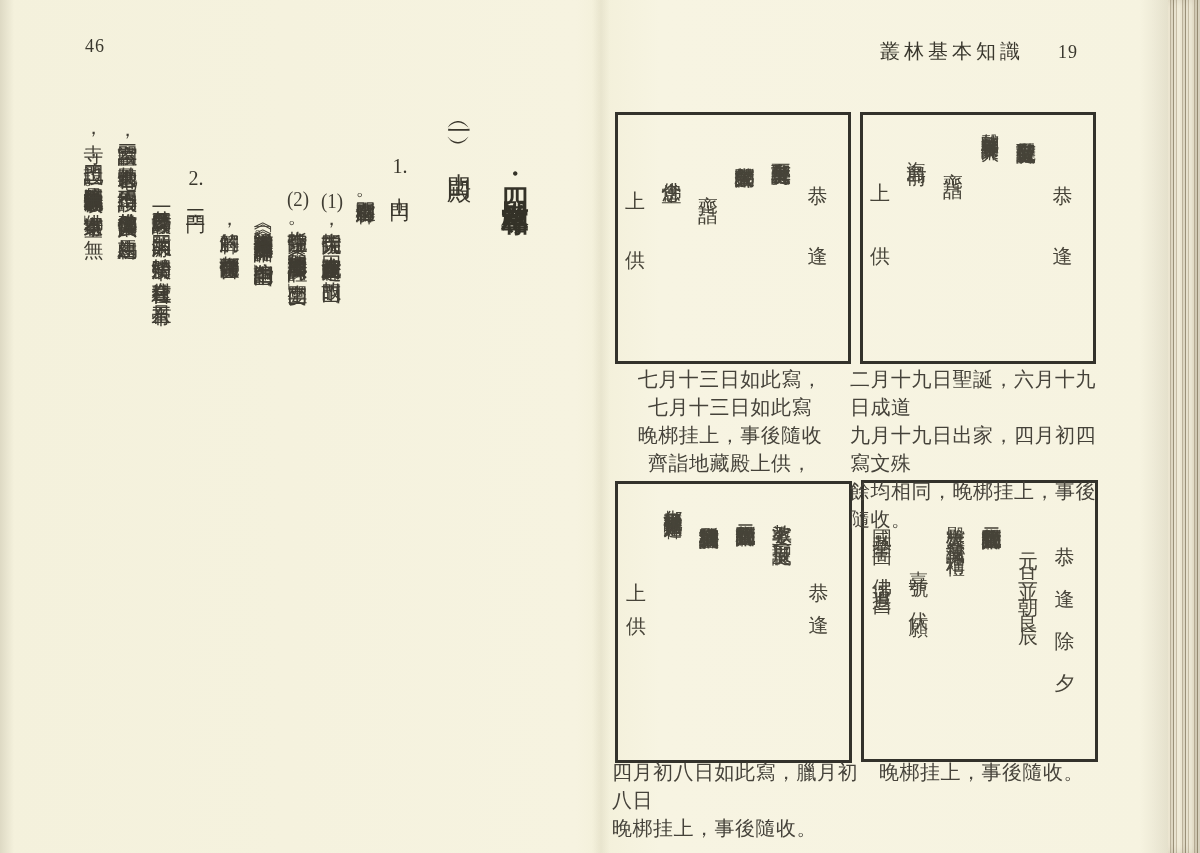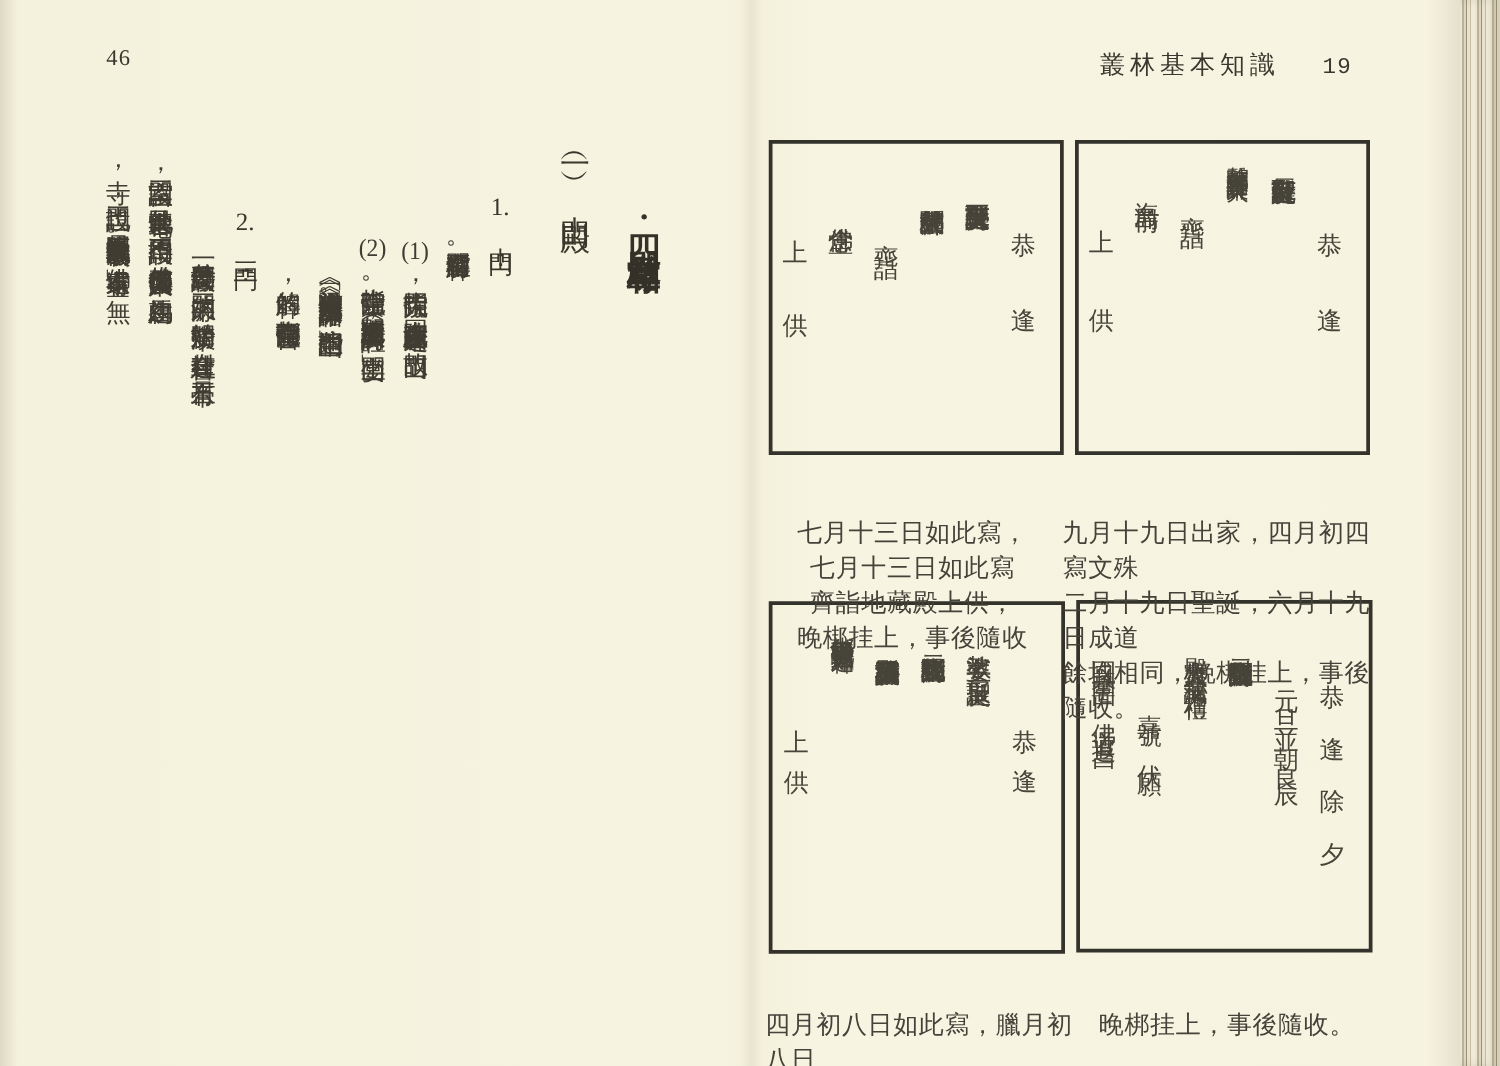--- a/index.html
+++ b/index.html
@@ -30,21 +30,21 @@
     box-shadow:-6px 0 8px rgba(120,110,85,.18) inset;
   }
   .fore-edge-soft{
     position:absolute;right:32px;top:0;width:28px;height:100%;
     background:linear-gradient(90deg,rgba(120,110,85,0),rgba(120,110,85,.12));
   }
 
   
   .hdr{position:absolute;display:flex;align-items:baseline;color:#3a382e;}
   .hdr-left{left:85px;top:36px;gap:56px;}
-  .hdr-right{left:880px;top:38px;gap:34px;font-family:Liberation Mono, monospace;}
+  .hdr-right{left:880px;top:38px;gap:34px;}
   .hdr .pgnum{font-size:18px;letter-spacing:1px;text-align:right;}
   .hdr .htitle{font-size:20px;letter-spacing:4px;}
 
   
   .left-body{
     position:absolute;top:112px;right:663px;width:472px;height:741px;
     writing-mode:vertical-rl;text-orientation:mixed;
     color:#403d33;
   }
   .vcol{line-height:34px;font-size:20px;letter-spacing:.5px;}
@@ -61,21 +61,21 @@
   .box.top-right{left:860px;top:112px;width:230px;height:246px;}
   .box.bottom-left{left:615px;top:481px;width:231px;height:276px;}
   .box.bottom-right{left:861px;top:480px;width:231px;height:276px;}
   .box-inner{
     position:absolute;inset:0;writing-mode:vertical-rl;text-orientation:mixed;
     padding:10px 12px;color:#474439;
   }
   .bcol{line-height:36.5px;font-size:20px;}
 
   
-  .caption{position:absolute;color:#45423a;font-size:20px;line-height:28px;letter-spacing:.5px;margin-top:48px;}
+  .caption{position:absolute;color:#45423a;font-size:20px;line-height:28px;letter-spacing:.5px;}
   .cap-top-left{left:615px;top:365px;width:230px;text-align:center;}
   .cap-top-right{left:850px;top:365px;width:256px;text-align:left;}
   .cap-bottom-left{left:612px;top:758px;width:256px;text-align:left;}
   .cap-bottom-right{left:879px;top:758px;width:240px;text-align:left;}
 </style>
 </head>
 <body>
 
 <div class="book">
 
@@ -146,26 +146,26 @@
             <div class="bcol" style="padding-top: 22px; letter-spacing: -1px; font-size: 19px;">大雄寶殿　諷演秘章　稱禮</div>
             <div class="bcol" style="padding-top: 62px; letter-spacing: 7px;">嘉號　伏願</div>
             <div class="bcol" style="padding-top: 20px; letter-spacing: 6px;">國基鞏固　佛道遐昌</div>
           </div>
         </div>
       </div>
     <div id="captions-layer">
         <div class="caption cap-top-left">
           <div>七月十三日如此寫，</div>
           <div>七月十三日如此寫</div>
+          <div>晚梆挂上，事後隨收</div>
           <div>齊詣地藏殿上供，</div>
-          <div>晚梆挂上，事後隨收</div>
         </div>
         <div class="caption cap-top-right">
+          <div>二月十九日聖誕，六月十九日成道</div>
           <div>九月十九日出家，四月初四寫文殊</div>
-          <div>二月十九日聖誕，六月十九日成道</div>
           <div>餘均相同，晚梆挂上，事後隨收。</div>
         </div>
         <div class="caption cap-bottom-left">
           <div>四月初八日如此寫，臘月初八日</div>
           <div>晚梆挂上，事後隨收。</div>
         </div>
         <div class="caption cap-bottom-right">
           <div>晚梆挂上，事後隨收。</div>
         </div>
       </div>

